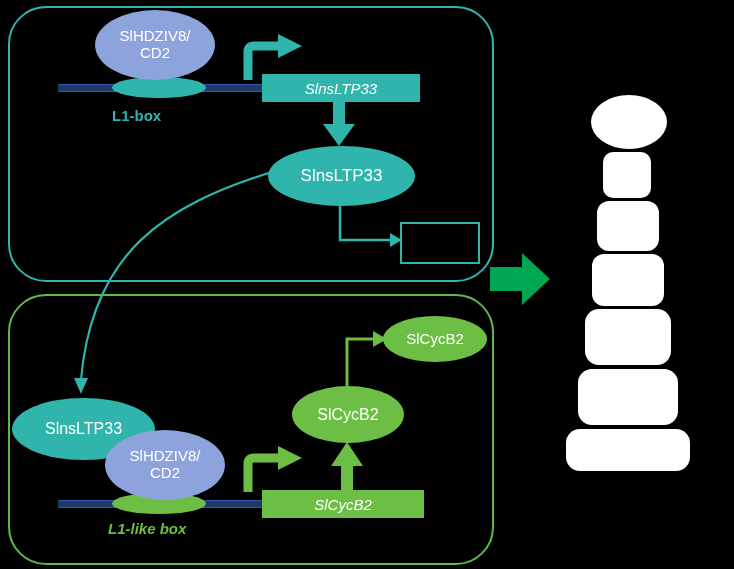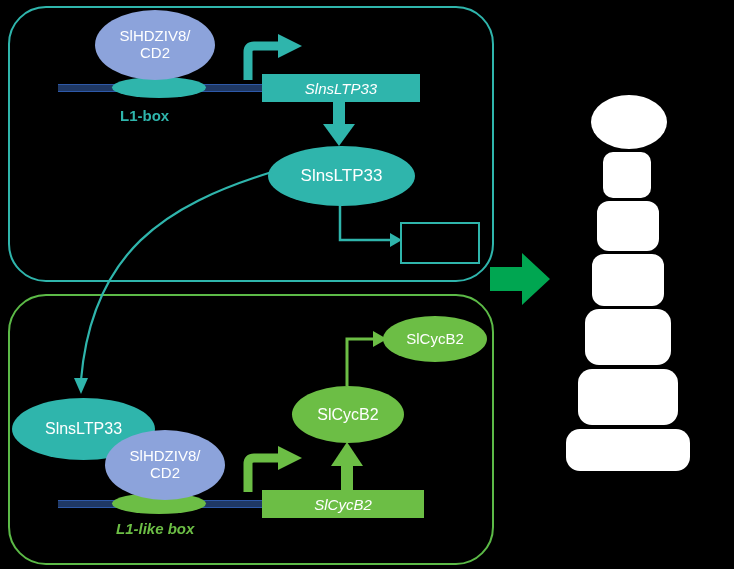--- a/index.html
+++ b/index.html
@@ -26,21 +26,21 @@
 
   .dna { position:absolute; height:6px; background:#1F3864; border-top:1px solid #2e59a8; border-bottom:1px solid #2e59a8; }
 
   .genebox {
     position:absolute; display:flex; align-items:center; justify-content:center;
     color:#fff; font-style:italic; font-size:15px;
   }
   .genebox-teal  { background:#2FB5AC; }
   .genebox-green { background:#6CBE45; }
 
-  .boxlabel    { position:absolute; font-weight:bold; font-size:15px;margin-left:8px; }
+  .boxlabel    { position:absolute; font-weight:bold; font-size:15px; }
   .label-teal  { color:#2FB5AC; }
   .label-green { color:#6CBE45;font-style:italic; }
 
   .targetbox { position:absolute; border:2px solid #2FB5AC; background:transparent; }
 
   svg.icon { position:absolute; overflow:visible; }
 
   .white-shape { position:absolute; background:#fff; }
 </style>
 </head>

